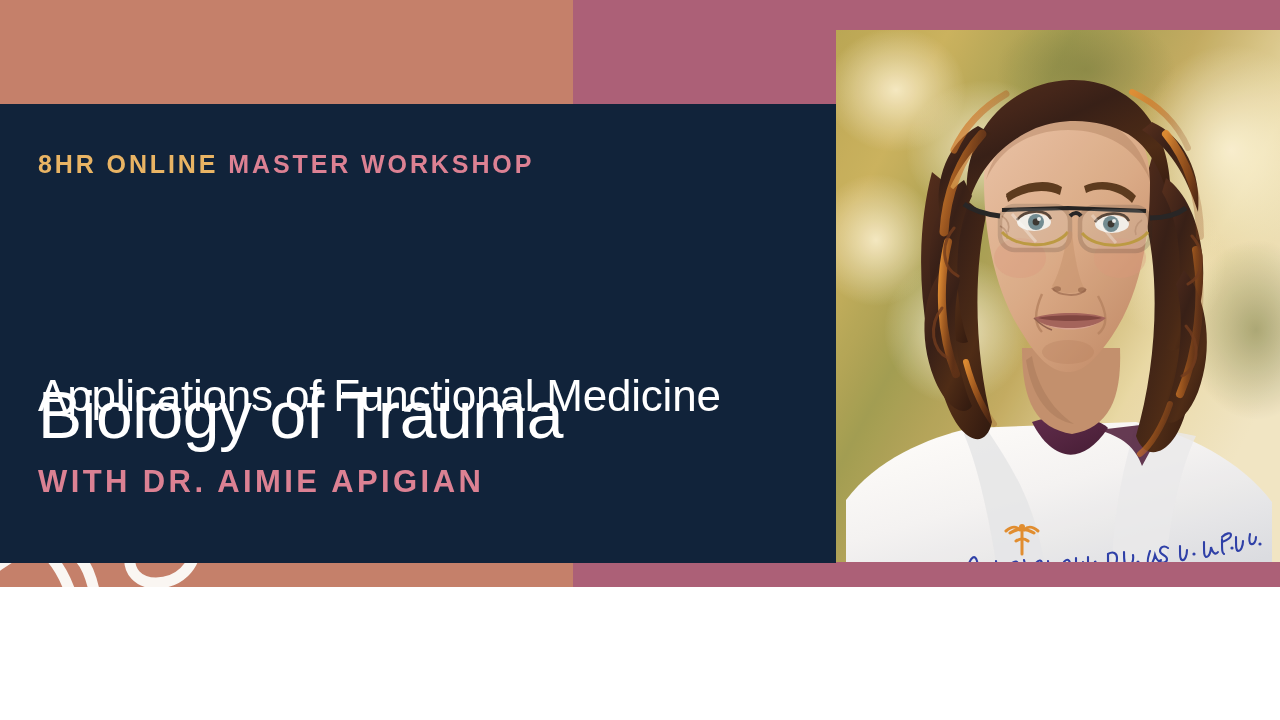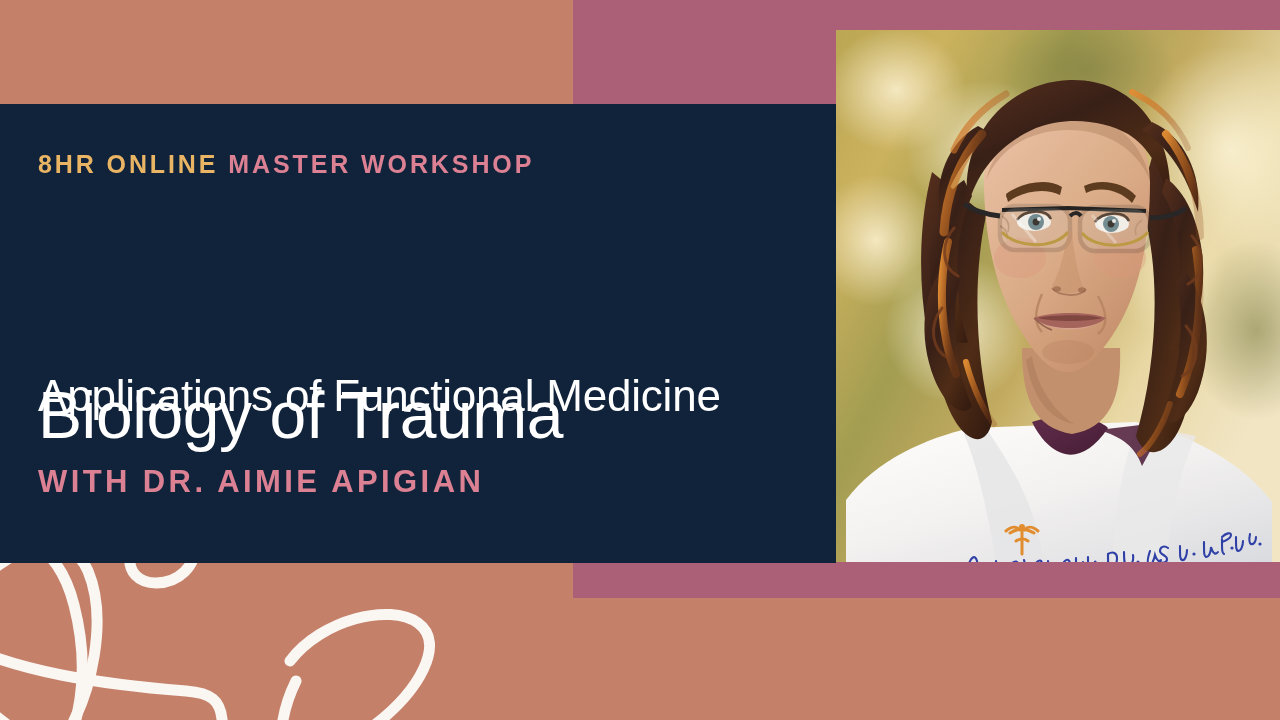--- a/index.html
+++ b/index.html
@@ -8,21 +8,21 @@
     padding: 0;
     background: #ffffff;
   }
   body {
     font-family: "Liberation Sans", sans-serif;
   }
 
   #canvas {
     position: relative;
     width: 1280px;
-    height: 720px;
+    height: 587px;
     overflow: hidden;
     background: #4c1d95;
   }
 
   
   .block {
     position: absolute;
   }
   #bg-terracotta {
     left: 0; top: 0; width: 1280px; height: 720px;

